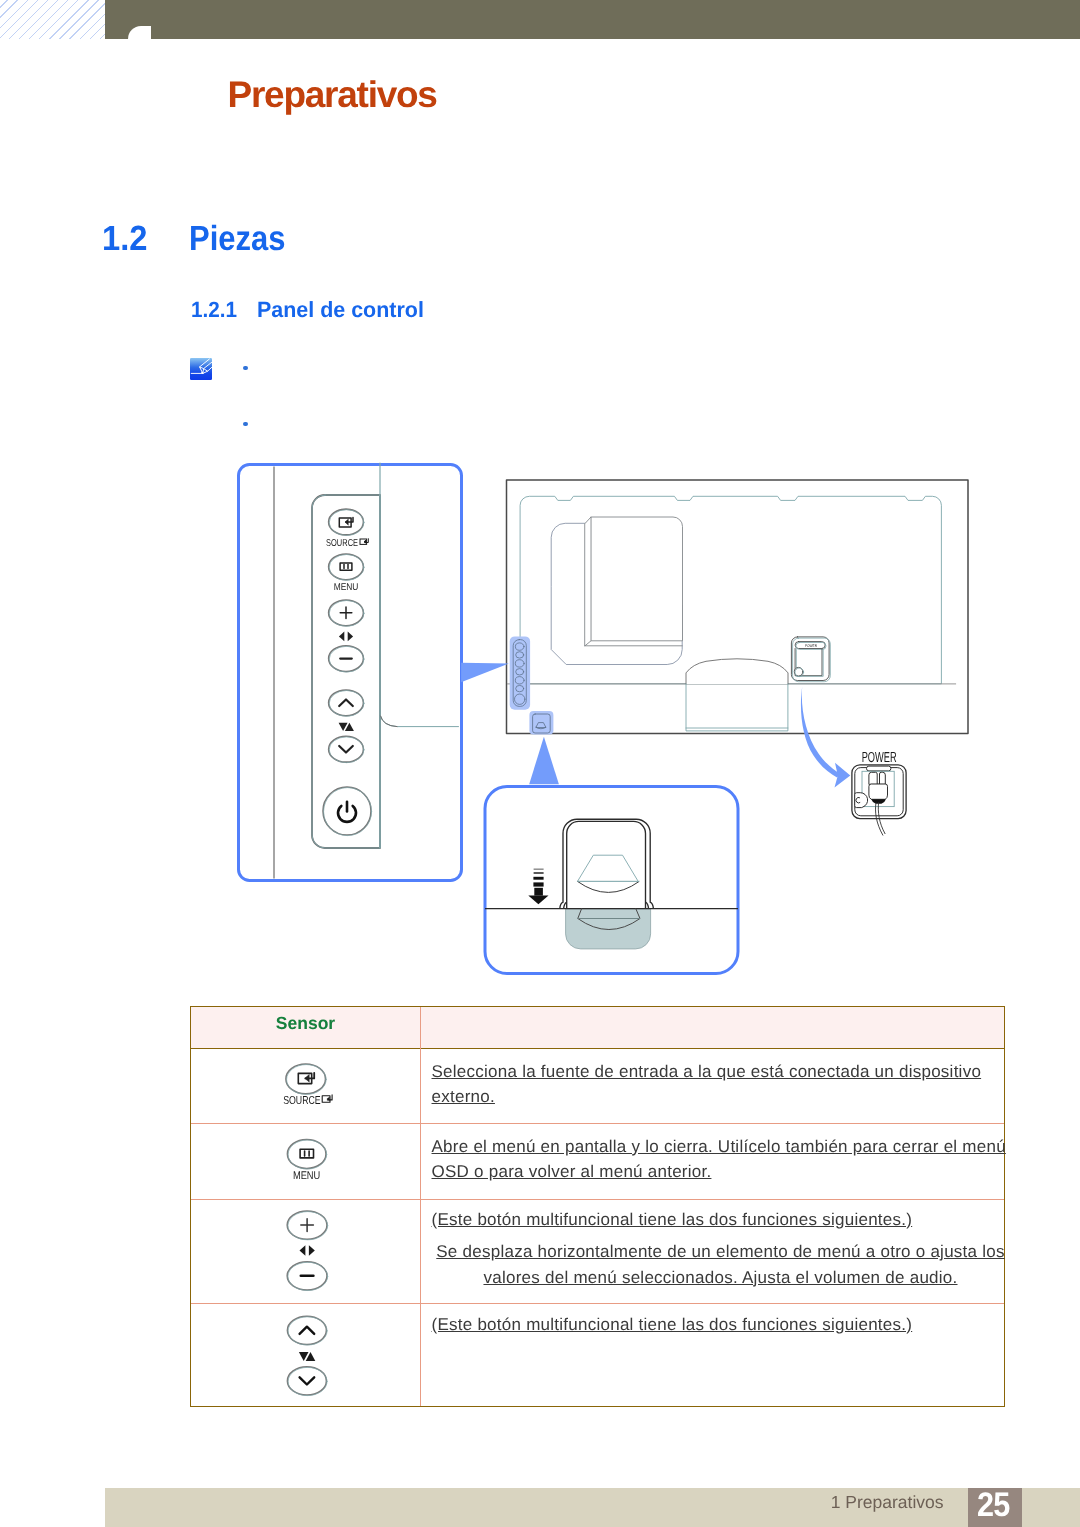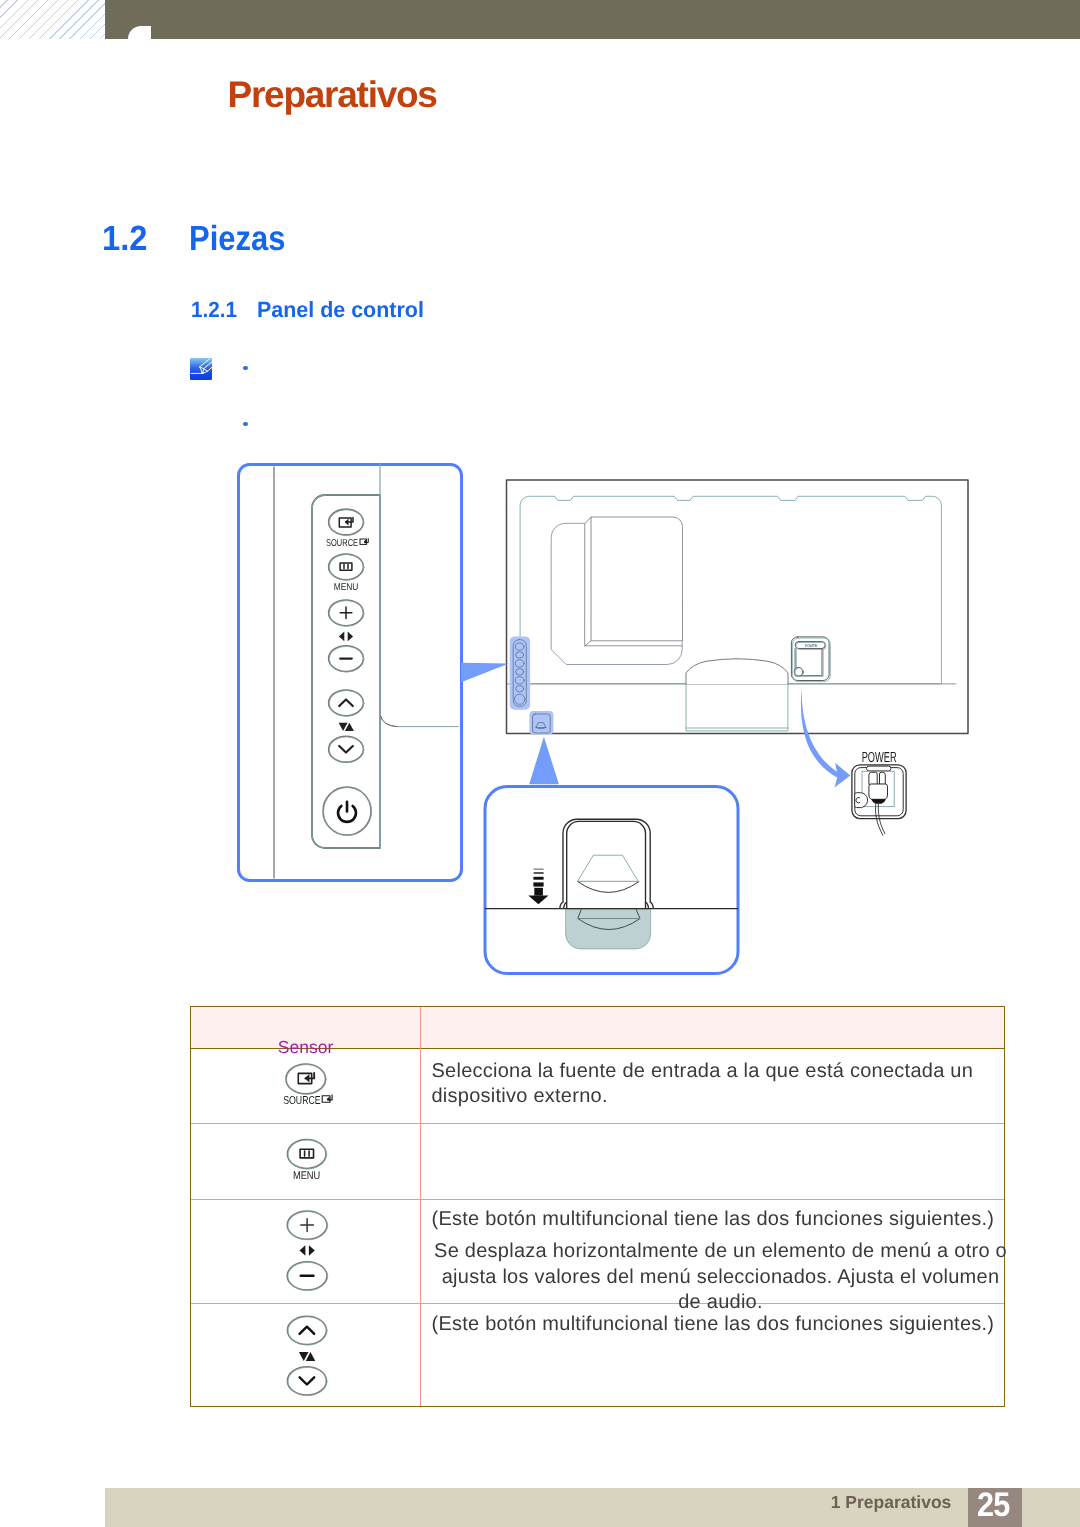--- a/index.html
+++ b/index.html
@@ -28,30 +28,30 @@
   #h2txt{left:257.4px;top:298.5px;font-size:22px;line-height:22px;font-weight:bold;color:#1666ec;transform:scaleX(0.975);transform-origin:0 0;}
 
   
   #noteicon{left:190px;top:358px;width:22px;height:22px;}
   .note{position:absolute;color:#3c3c3c;font-size:16.6px;line-height:24.9px;}
   .note .bul{position:absolute;left:-35.5px;top:12.5px;width:4.6px;height:4.6px;border-radius:50%;background:#2f72d8;}
 
   
   #tbl{left:190px;top:1006px;width:815px;height:401px;border:1.8px solid #8a6508;box-sizing:border-box;}
   #tbl .hdr{position:absolute;left:0;top:0;width:100%;height:42px;background:#fdf0ef;border-bottom:1.8px solid #8a6508;box-sizing:border-box;}
-  .hcell{position:absolute;top:7.5px;font-size:17.5px;line-height:17.5px;font-weight:normal;color:#a21caf;text-align:center;margin-top:24px;}
+  .hcell{position:absolute;top:7.5px;font-size:17.5px;line-height:17.5px;font-weight:bold;color:#15803d;text-align:center;}
   .rowline{position:absolute;left:0;width:100%;height:1px;background:#e89c84;}
   #colline{position:absolute;left:229px;top:0;width:1px;height:100%;background:#e89c84;}
-  .cellp{position:absolute;color:#3a3a3a;font-size:20px;letter-spacing:0.25px;line-height:25.4px;}
+  .cellp{position:absolute;color:#3a3a3a;font-size:17px;letter-spacing:0.25px;line-height:25.4px;text-decoration:underline;}
 
   
   #fbar{left:105px;top:1488px;width:975px;height:39px;background:#d9d4c0;}
   #fbox{left:967.8px;top:1487.9px;width:54.4px;height:39.1px;background:#96877f;}
   #fnum{left:965.5px;top:1488.3px;width:54.4px;text-align:center;font-size:34px;line-height:34px;font-weight:bold;color:#fff;letter-spacing:-1px;transform:scaleX(0.9);transform-origin:50% 0;}
-  #ftxt{left:830.7px;top:1493.5px;font-size:17.5px;line-height:17.5px;font-weight:bold;color:#6d6055;}
+  #ftxt{left:830.7px;top:1493.5px;font-size:17.5px;line-height:17.5px;font-weight:normal;color:#6d6055;}
 </style>
 </head>
 <body>
 
 <div class="abs" id="stripes"></div>
 <div class="abs" id="olivebar"></div>
 <div class="abs" id="olivenotch"></div>
 <div class="abs" id="olivenotch2"></div>
 <div class="abs" id="chapter-title">Preparativos</div>
 
@@ -320,20 +320,21 @@
       <g fill="#1a1a1a" stroke="none">
         <path d="M109.9 347.0 h9.6 l-4.8 9.0 z"></path>
         <path d="M116.7 356.0 h9.6 l-4.8 -9.0 z"></path>
       </g>
       <ellipse cx="117.9" cy="375.9" rx="19.5" ry="14.1" fill="#fff" stroke="#7a7a7a" stroke-width="1.55"></ellipse>
       <ellipse cx="118.6" cy="376.5" rx="19.5" ry="14.1" fill="none" stroke="#7fa7ab" stroke-width="0.7"></ellipse>
       <path d="M110.6 372.3 l7.3 7.2 l7.3 -7.2" stroke="#111" stroke-width="2.4" fill="none"></path>
     </g>
   </svg>
   <div class="cellp" style="left:240.5px;top:51.5px;width:578px;">Selecciona la fuente de entrada a la que está conectada un dispositivo externo.</div>
+  <div class="cellp" style="left:240.5px;top:127px;width:578px;">Abre el menú en pantalla y lo cierra. Utilícelo también para cerrar el menú OSD o para volver al menú anterior.</div>
   <div class="cellp" style="left:240.5px;top:200px;width:578px;">(Este botón multifuncional tiene las dos funciones siguientes.)</div>
   <div class="cellp" style="left:240.5px;top:232.3px;width:578px;text-align:center;">Se desplaza horizontalmente de un elemento de menú a otro o ajusta los valores del menú seleccionados. Ajusta el volumen de audio.</div>
   <div class="cellp" style="left:240.5px;top:305px;width:578px;">(Este botón multifuncional tiene las dos funciones siguientes.)</div>
 </div>
 
 <div class="abs" id="fbar"></div>
 <div class="abs" id="fbox"></div>
 <div class="abs" id="ftxt">1 Preparativos</div>
 <div class="abs" id="fnum">25</div>
 

